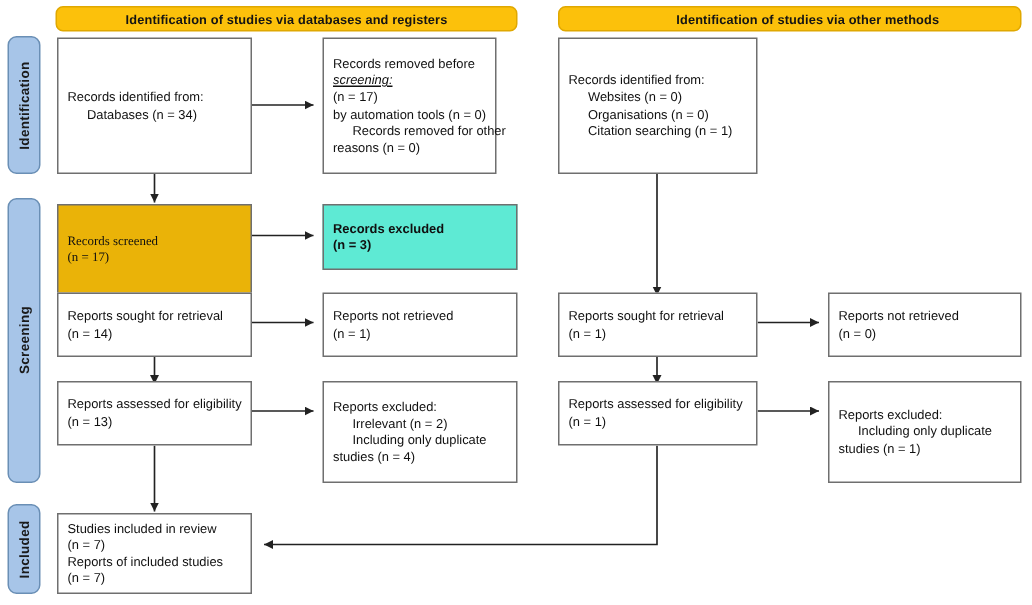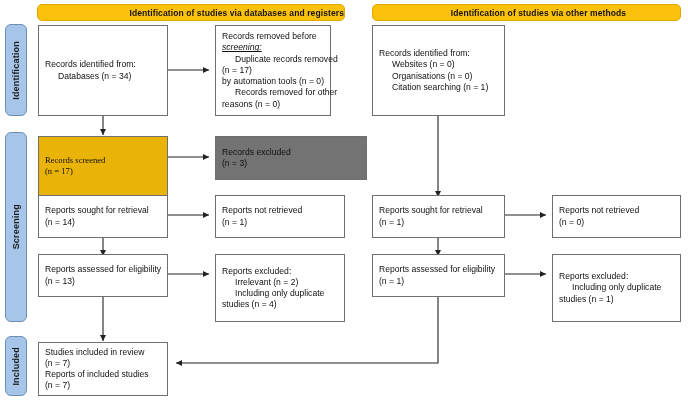--- a/index.html
+++ b/index.html
@@ -121,48 +121,47 @@
   <div class="phase-bar" style="left: 5px; top: 24px; width: 22px; height: 92px; background: rgb(167, 197, 232); border-color: rgb(106, 143, 181);">
     <span class="phase-text">Identification</span>
   </div>
   <div class="phase-bar" style="left: 5px; top: 132px; width: 22px; height: 190px; background: rgb(167, 197, 232); border-color: rgb(106, 143, 181);">
     <span class="phase-text">Screening</span>
   </div>
   <div class="phase-bar" style="left: 5px; top: 336px; width: 22px; height: 60px; background: rgb(167, 197, 232); border-color: rgb(106, 143, 181);">
     <span class="phase-text">Included</span>
   </div>
 
-  <div class="banner" style="left: 37px; top: 4px; width: 308px; height: 17px; background: rgb(252, 193, 11); border-color: rgb(224, 168, 0); justify-content: flex-end;">
+  <div class="banner" style="left: 37px; top: 4px; width: 308px; height: 17px; background: rgb(252, 193, 11); border-color: rgb(224, 168, 0);">
     <span>Identification of studies via databases and registers</span>
   </div>
   <div class="banner" style="left: 372px; top: 4px; width: 309px; height: 17px; background: rgb(252, 193, 11); border-color: rgb(224, 168, 0); padding-left: 24px;">
     <span>Identification of studies via other methods</span>
   </div>
 
   <div class="pbox" style="left: 38px; top: 25px; width: 130px; height: 91px; background: rgb(255, 255, 255); border-color: rgb(111, 111, 111);">
       <div class="line">Records identified from:</div>
       <div class="line ind">Databases (n = 34)</div>
     </div>
 
   <div class="pbox" style="left: 215px; top: 25px; width: 116px; height: 91px; background: rgb(255, 255, 255); border-color: rgb(111, 111, 111);">
       <div class="line">Records removed before</div>
       <div class="line ital">screening:</div>
-      <div class="line ind">Duplicate records removed</div>
       <div class="line">(n = 17)</div>
       <div class="line">by automation tools (n = 0)</div>
       <div class="line ind">Records removed for other</div>
       <div class="line">reasons (n = 0)</div>
     </div>
 
   <div class="pbox" style="left: 38px; top: 136px; width: 130px; height: 60px; background: #eab308; border-color: rgb(111, 111, 111); font-family: Liberation Serif, serif;">
       <div class="line">Records screened</div>
       <div class="line">(n = 17)</div>
     </div>
 
-  <div class="pbox" style="left: 215px; top: 136px; width: 152px; height: 44px; background: #737373; border-color: rgb(111, 111, 111);">
+  <div class="pbox" style="left: 215px; top: 136px; width: 130px; height: 44px; background: #5eead4; border-color: rgb(111, 111, 111); font-weight: bold;">
       <div class="line">Records excluded</div>
       <div class="line">(n = 3)</div>
     </div>
 
   <div class="pbox" style="left: 38px; top: 195px; width: 130px; height: 43px; background: rgb(255, 255, 255); border-color: rgb(111, 111, 111);">
       <div class="line">Reports sought for retrieval</div>
       <div class="line">(n = 14)</div>
     </div>
 
   <div class="pbox" style="left: 215px; top: 195px; width: 130px; height: 43px; background: rgb(255, 255, 255); border-color: rgb(111, 111, 111);">

